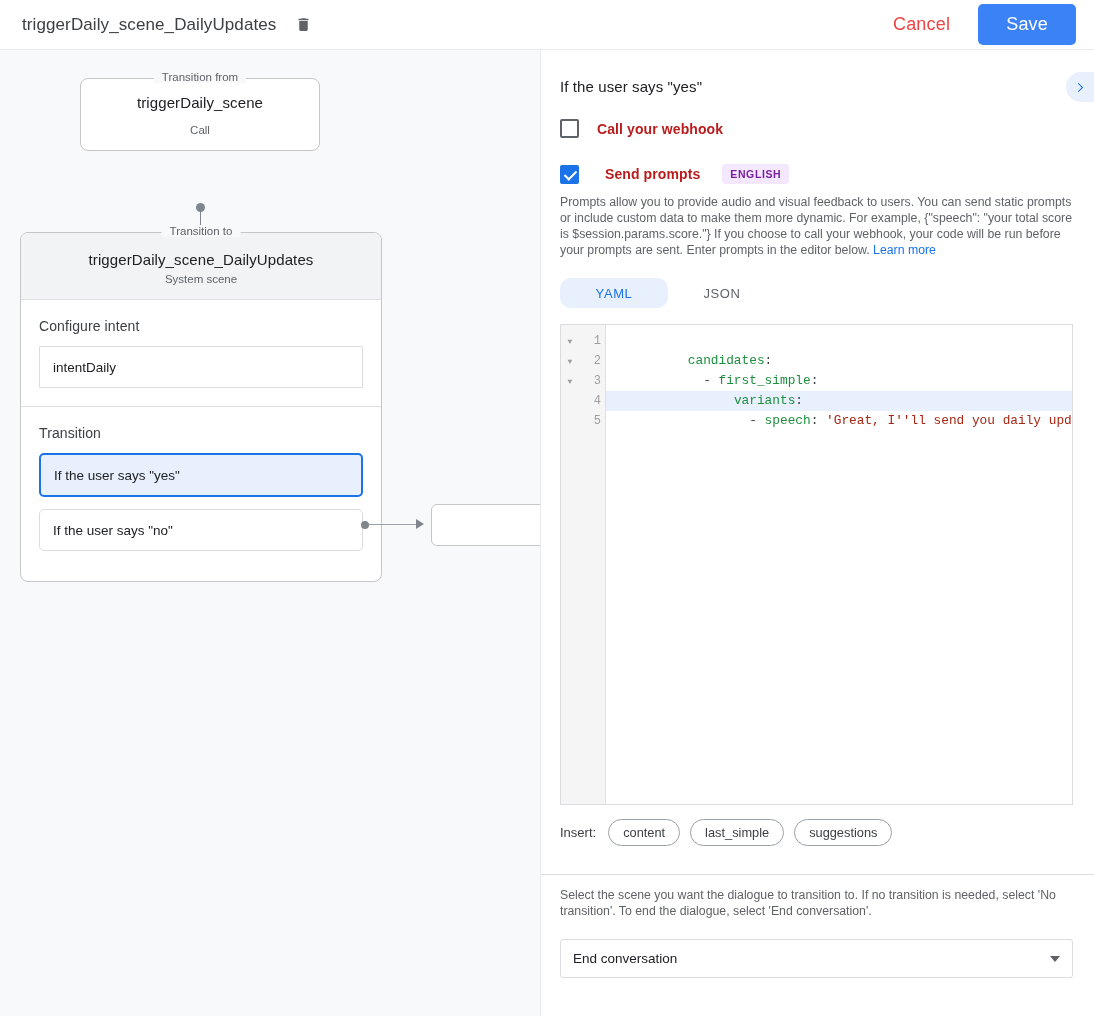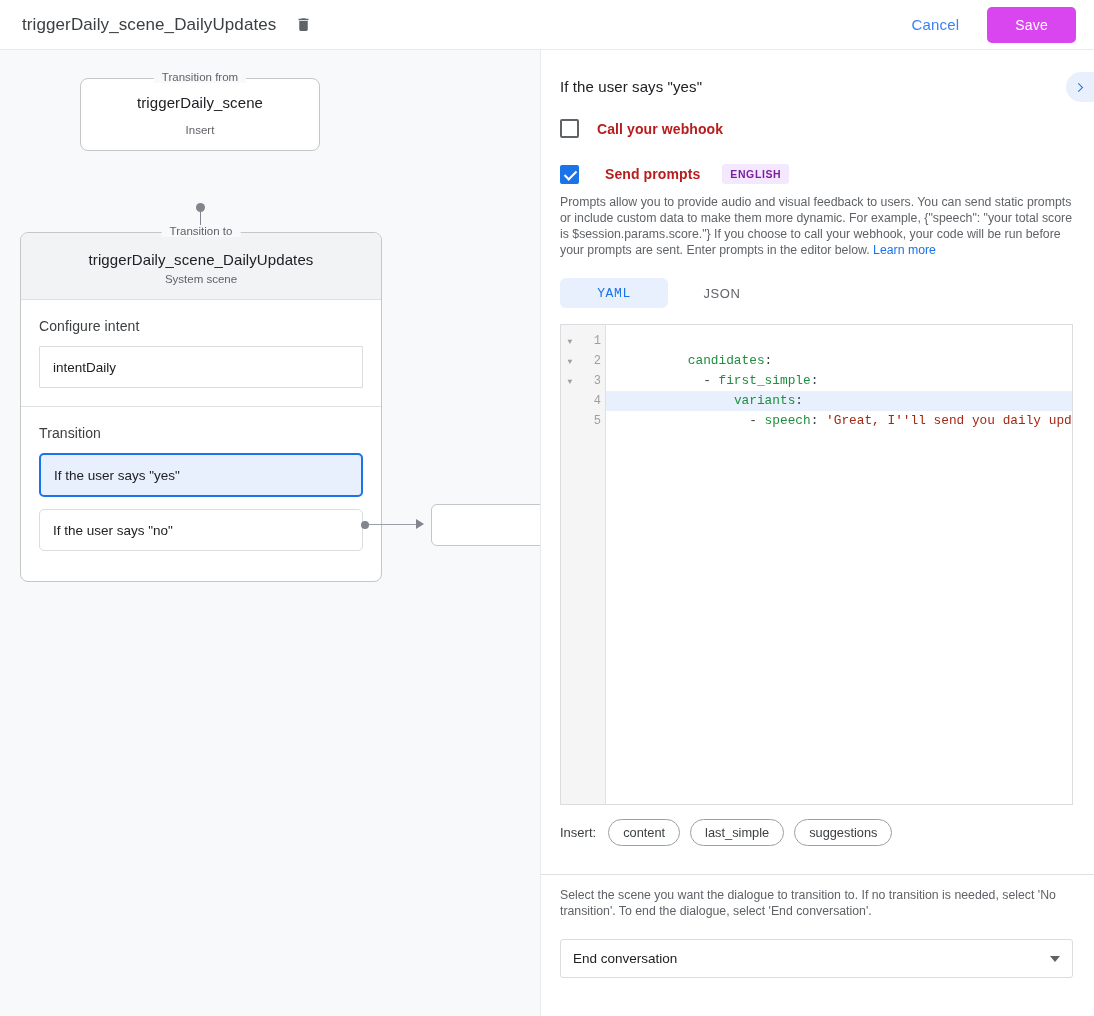--- a/index.html
+++ b/index.html
@@ -38,35 +38,35 @@
     cursor: pointer;
   }
   .topbar-actions {
     margin-left: auto;
     display: flex;
     align-items: center;
     gap: 14px;
     margin-right: 18px;
   }
   .cancel-btn {
-    font-size: 15px;
-    color: #3b82f6;
+    font-size: 18px;
+    color: #ef4444;
     font-weight: 500;
     padding: 8px 14px;
     border-radius: 4px;
     background: none;
     border: none;
     cursor: pointer;
     letter-spacing: .2px;
   }
   .save-btn {
-    font-size: 14px;
+    font-size: 18px;
     color: #ffffff;
     font-weight: 500;
-    background: #d946ef;
+    background: #3b82f6;
     border: none;
     border-radius: 5px;
     padding: 10px 28px;
     cursor: pointer;
     letter-spacing: .2px;
   }
 
   
   .body-wrap {
     position: absolute;
@@ -335,22 +335,21 @@
     justify-content: center;
     font-size: 13px;
     font-weight: 500;
     color: #5f6368;
     cursor: pointer;
     letter-spacing: .6px;
   }
   .fmt-tab.active {
     background: #e8f0fe;
     color: #1a73e8;
-    border-radius: 6px;
-    font-family: Liberation Mono, monospace;
+    border-radius: 11px;
   }
 
   
   .editor {
     margin: 16px 17px 0 19px;
     width: 513px;
     height: 481px;
     border: 1px solid #dadce0;
     background: #ffffff;
     display: flex;
@@ -484,21 +483,21 @@
   </div>
 </div>
 
 <div class="body-wrap">
 
   <div class="canvas">
 
     <div class="fieldset-card node-from">
       <div class="fieldset-legend">Transition from</div>
       <div class="node-title">triggerDaily_scene</div>
-      <div class="node-sub">Insert</div>
+      <div class="node-sub">Call</div>
     </div>
 
     <div class="conn-dot" style="left:196px; top:153px;"></div>
     <div class="conn-line-v" style="left:200px; top:158px; height:48px;"></div>
     <div class="conn-arrow-down" style="left:196px; top:204px;"></div>
 
     <div class="fieldset-card node-to">
       <div class="fieldset-legend">Transition to</div>
       <div class="node-to-header">
         <div class="node-title">triggerDaily_scene_DailyUpdates</div>

